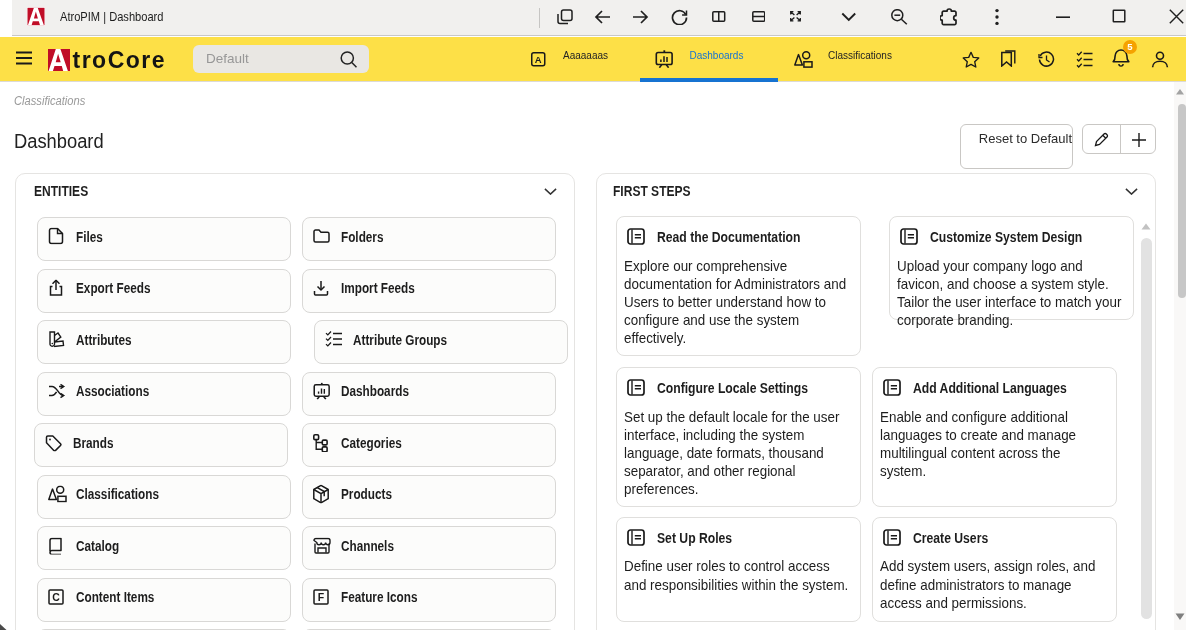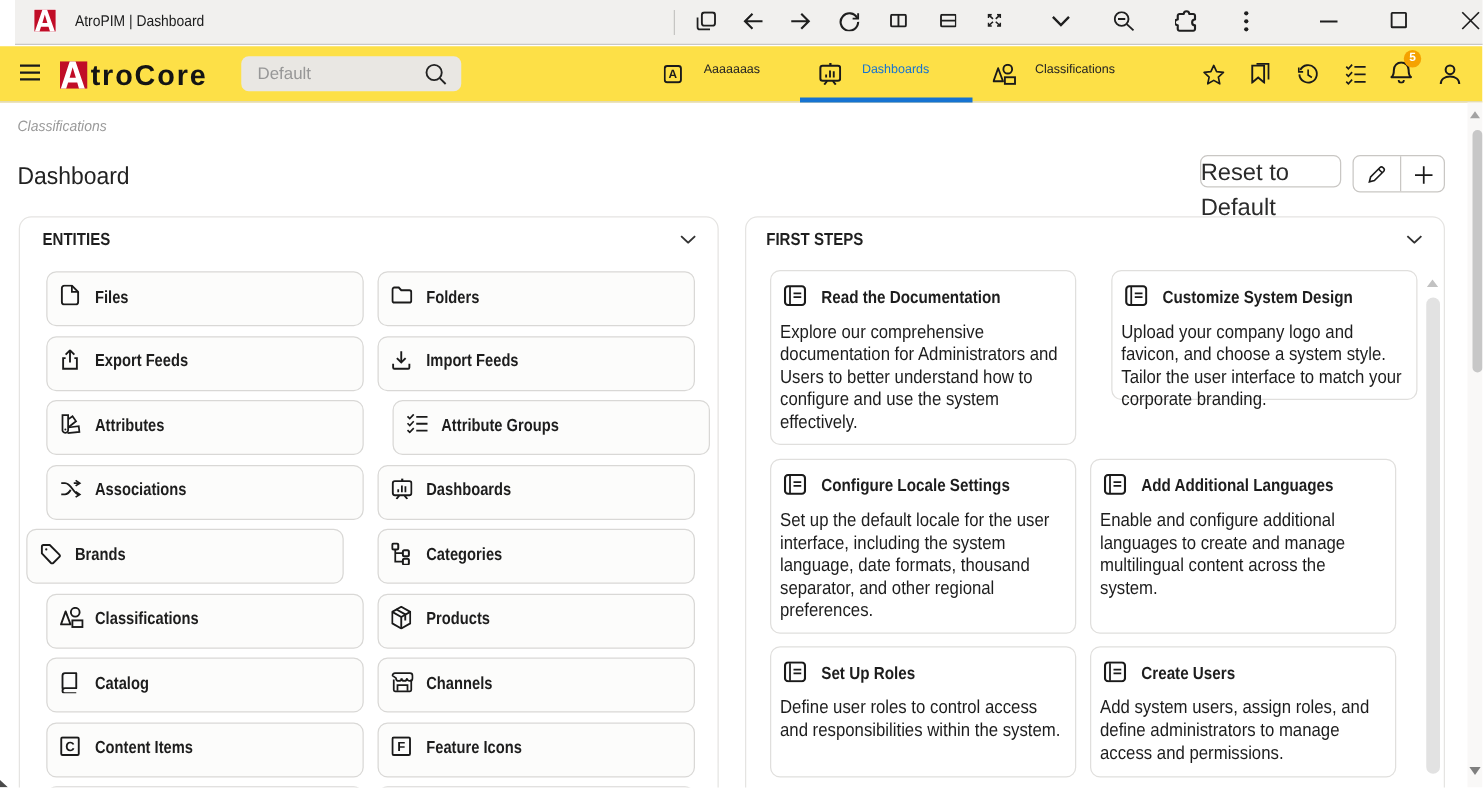--- a/index.html
+++ b/index.html
@@ -27,22 +27,22 @@
 #maingroup .divider { position:absolute; left:76px; top:0; width:1px; height:26px; background:#c8c6c2; }
 .tabtext { font-size:10px; color:#232323; }
 .tabblue { color:#1673d1; }
 
 
 #crumb { position:absolute; left:13.8px; top:95px; font-style:italic; font-size:12px; color:#9a9a9a;
   line-height:1; transform:scaleX(0.93); transform-origin:left top; }
 #pagetitle { position:absolute; left:13.8px; top:132.2px; font-size:19.5px; color:#222; line-height:1;
   transform:scaleX(0.94); transform-origin:left top; }
 .btn { position:absolute; background:#fff; border:1px solid #c9c7c4; border-radius:6px; }
-#resetbtn { left:959.5px; top:124px; width:113.5px; height:26px; font-size:19px; color:#2b2b2b;
-  text-align:left; line-height:27.5px; }
+#resetbtn { left:959.5px; top:124px; width:113.5px; height:45px; font-size:13px; color:#2b2b2b;
+  text-align:right; line-height:27.5px; }
 #editgroup { left:1082px; top:124px; width:74px; height:29.5px; }
 #editgroup .divider { position:absolute; left:37px; top:0; width:1px; height:27.5px; background:#c9c7c4; }
 
 .panel { position:absolute; top:173px; width:560px; height:480px; background:#fff;
   border:1px solid #e5e4e2; border-radius:10px; }
 #entpanel { left:15px; }
 #fspanel { left:596px; }
 .panelhead { position:absolute; left:18px; top:9.9px; font-size:14px; font-weight:700;
   color:#1f1f1f; line-height:1; transform:scaleX(0.86); transform-origin:left top; }
 .entbtn { position:absolute; width:254px; height:44px; background:#fcfcfb;
@@ -282,21 +282,21 @@
         </div>
         <div class="entbtn" style="left:286px;top:197.64999999999998px">
           <svg width="17" height="17" viewBox="0 0 18 18" fill="none" stroke="#1a1a1a" stroke-width="1.6">
             <path d="M9.3 0.3 v2.2" stroke-width="1.8"></path>
             <rect x="1.3" y="2.5" width="15.8" height="12" rx="1.8"></rect>
             <path d="M5.9 12 V9.5 M9 12 V6.3 M12 12 V6.9" stroke-width="1.5"></path>
             <path d="M6.7 14.8 L4.4 17.7 M11.3 14.8 L13.6 17.7" stroke-width="1.6"></path>
           </svg>
           <span class="lbl">Dashboards</span>
         </div>
-        <div class="entbtn" style="left:5px;top:249.2px">
+        <div class="entbtn" style="left:18px;top:249.2px">
           <svg width="17" height="17" viewBox="0 0 17 17" fill="none" stroke="#1a1a1a" stroke-width="1.5">
             <path d="M1.5 2.8 a1.3 1.3 0 0 1 1.3 -1.3 h5 l7.7 7.7 a1.3 1.3 0 0 1 0 1.8 l-4.9 4.9 a1.3 1.3 0 0 1 -1.8 0 L1.5 8.2 Z" stroke-linejoin="round"></path>
             <circle cx="5" cy="5" r="0.9" fill="#1a1a1a" stroke="none"></circle>
           </svg>
           <span class="lbl">Brands</span>
         </div>
         <div class="entbtn" style="left:286px;top:249.2px">
           <svg width="15" height="18" viewBox="0 0 15 18" fill="none" stroke="#1a1a1a" stroke-width="1.6">
             <rect x="0.8" y="0.8" width="4.8" height="4.8" rx="1.2"></rect>
             <rect x="9.3" y="6.1" width="4.8" height="4.8" rx="1.2"></rect>

